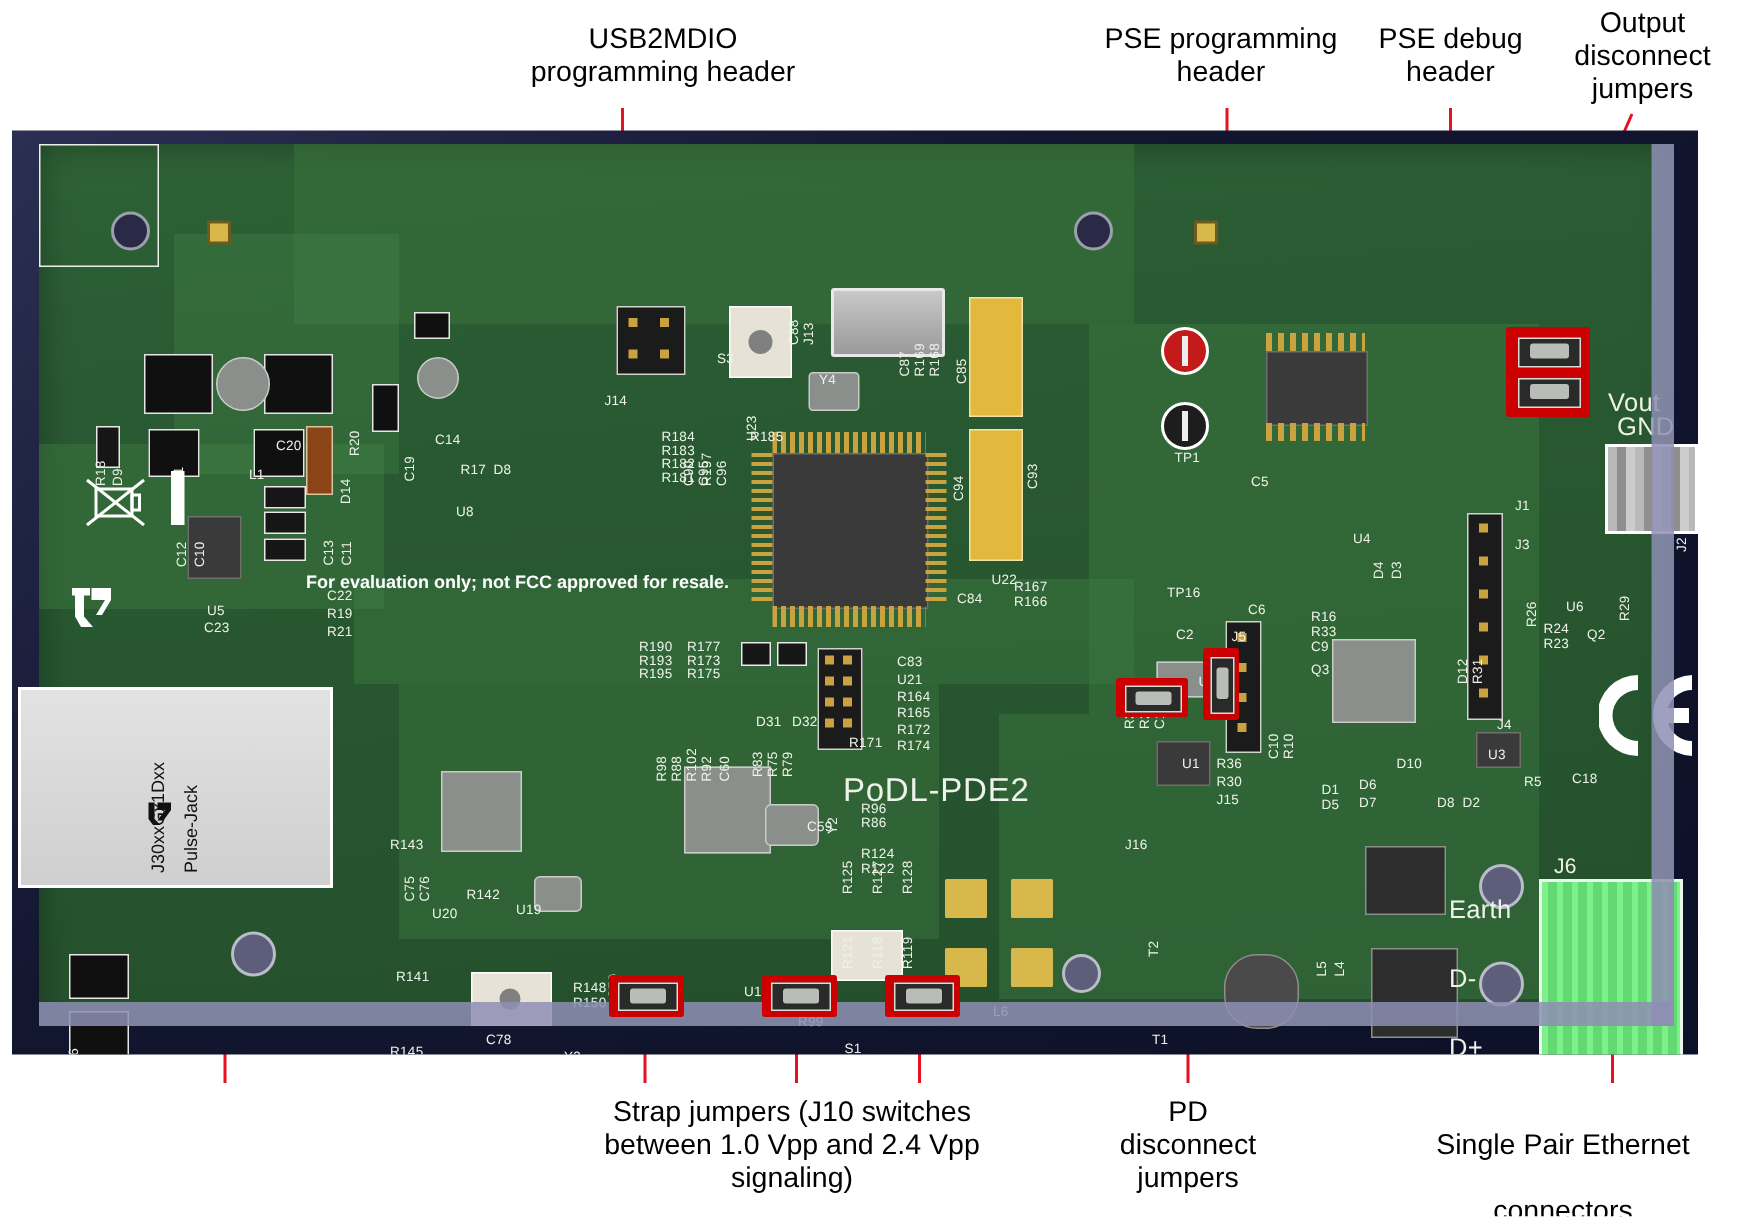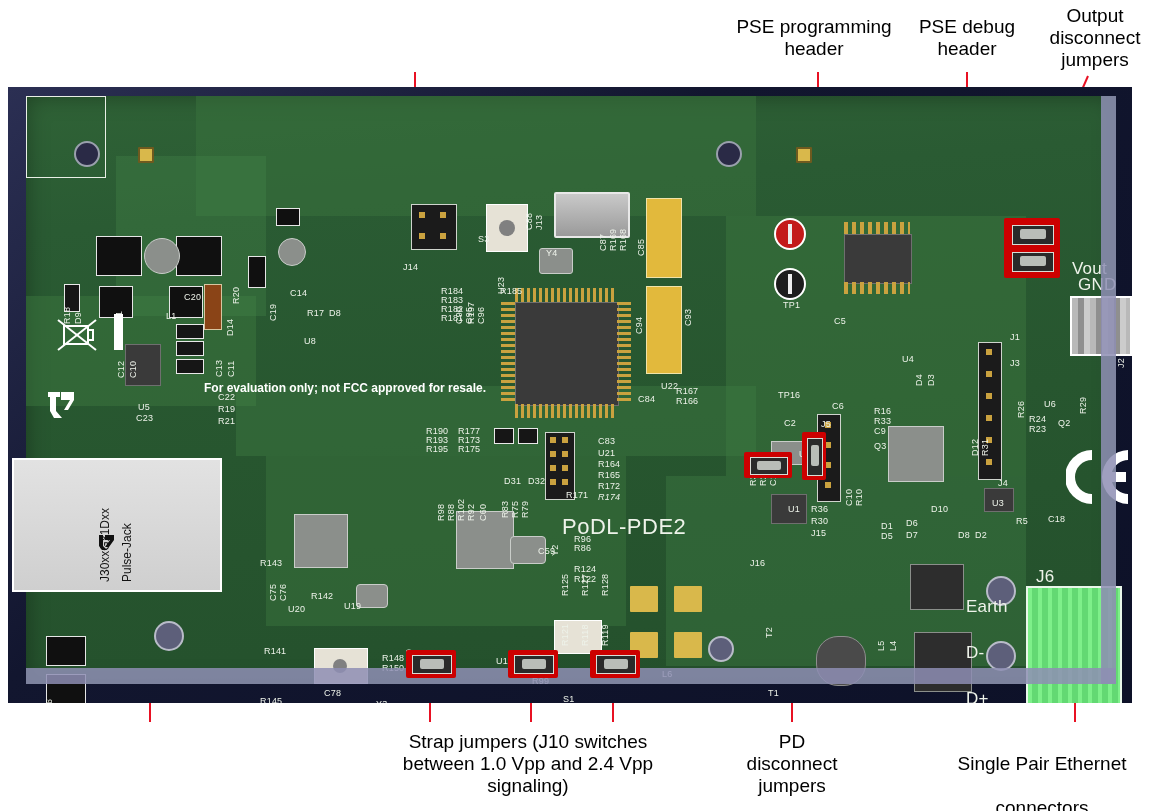--- a/index.html
+++ b/index.html
@@ -90,21 +90,21 @@
     color: #eef3ea;
     font-family: "Liberation Sans", sans-serif;
     font-size: 9px;
     line-height: 10px;
     white-space: nowrap;
     letter-spacing: .2px;
   }
   .silk.rot { transform-origin: 0 0; transform: rotate(-90deg); }
   .silk.big { font-size: 22px; font-weight: normal; letter-spacing: .5px; }
   .silk.med { font-size: 17px; }
-  .silk.sm  { font-size: 17px; }
+  .silk.sm  { font-size: 14px; }
 
   .eval-note {
     position: absolute;
     color: #ffffff;
     font-size: 12px;
     font-weight: bold;
     font-family: "Liberation Sans", sans-serif;
     white-space: nowrap;
   }
 
@@ -217,20 +217,22 @@
 
   
   .blk { position:absolute; background:#2d2d2d; border:1px solid #8b8f8b; }
   .tdk { position:absolute; background:#4a4a4a; border-radius:22px; border:1px solid #8e8e8e;}
 </style>
 </head>
 <body>
 
 <div id="page">
 
+  <div class="callout c-center" style="left:336px; top:16px; width:212px;">USB2MDIO
+programming header</div>
 
   <div class="callout c-center" style="left:726px; top:16px; width:176px;">PSE programming
 header</div>
 
   <div class="callout c-center" style="left:902px; top:16px; width:130px;">PSE debug
 header</div>
 
   <div class="callout c-center" style="left:1034px; top:5px; width:122px;">Output
 disconnect
 jumpers</div>
@@ -455,21 +457,21 @@
           <div class="silk" style="left: 400px; top: 339px;">R193</div>
           <div class="silk" style="left: 400px; top: 348px;">R195</div>
           <div class="silk" style="left: 432px; top: 330px;">R177</div>
           <div class="silk" style="left: 432px; top: 339px;">R173</div>
           <div class="silk" style="left: 432px; top: 348px;">R175</div>
           <div class="silk" style="left: 572px; top: 340px;">C83</div>
           <div class="silk" style="left: 572px; top: 352px;">U21</div>
           <div class="silk" style="left: 572px; top: 363px;">R164</div>
           <div class="silk" style="left: 572px; top: 374px;">R165</div>
           <div class="silk" style="left: 572px; top: 385px; text-align: center;">R172</div>
-          <div class="silk" style="left: 572px; top: 396px; font-style: italic;">R174</div>
+          <div class="silk" style="left: 572px; top: 396px;">R174</div>
           <div class="silk" style="left: 478px; top: 380px;">D31</div>
           <div class="silk" style="left: 502px; top: 380px;">D32</div>
           <div class="silk" style="left: 540px; top: 394px;">R171</div>
           <div class="silk rot" style="left: 410px; top: 425px;">R98</div>
           <div class="silk rot" style="left: 420px; top: 425px;">R88</div>
           <div class="silk rot" style="left: 430px; top: 425px;">R102</div>
           <div class="silk rot" style="left: 440px; top: 425px;">R92</div>
           <div class="silk rot" style="left: 452px; top: 425px;">C60</div>
           <div class="silk rot" style="left: 474px; top: 422px;">R83</div>
           <div class="silk rot" style="left: 484px; top: 422px;">R75</div>

